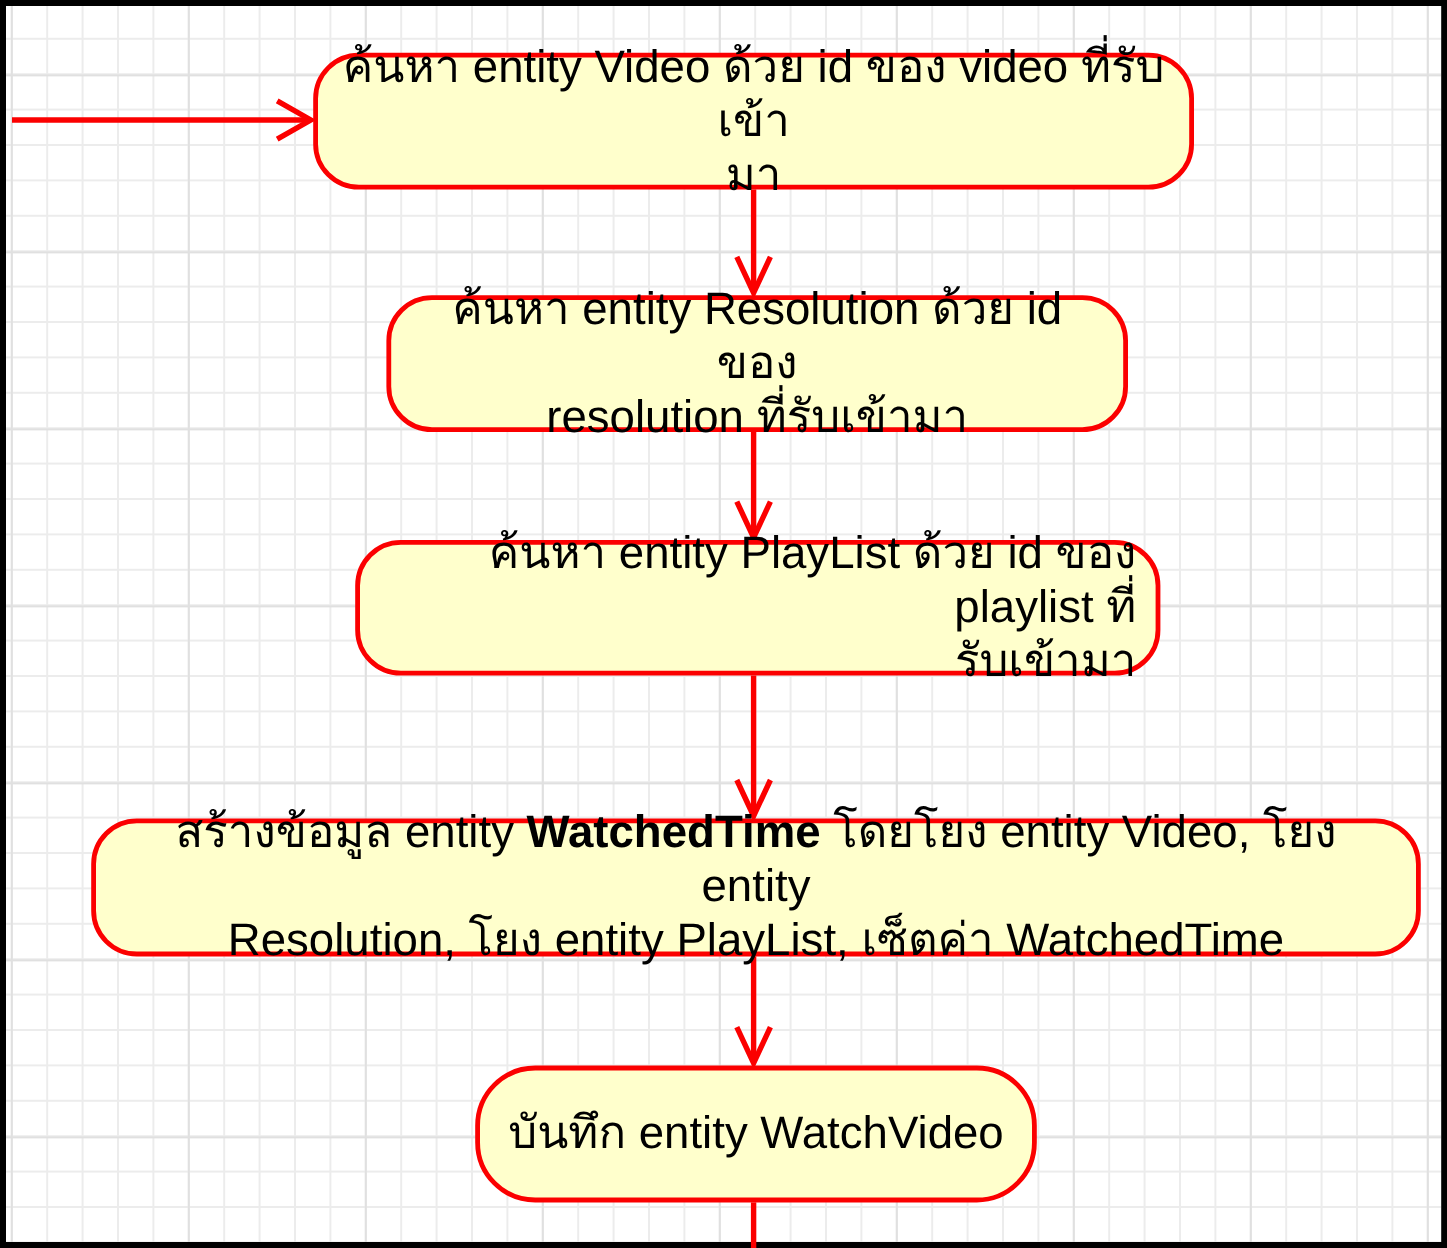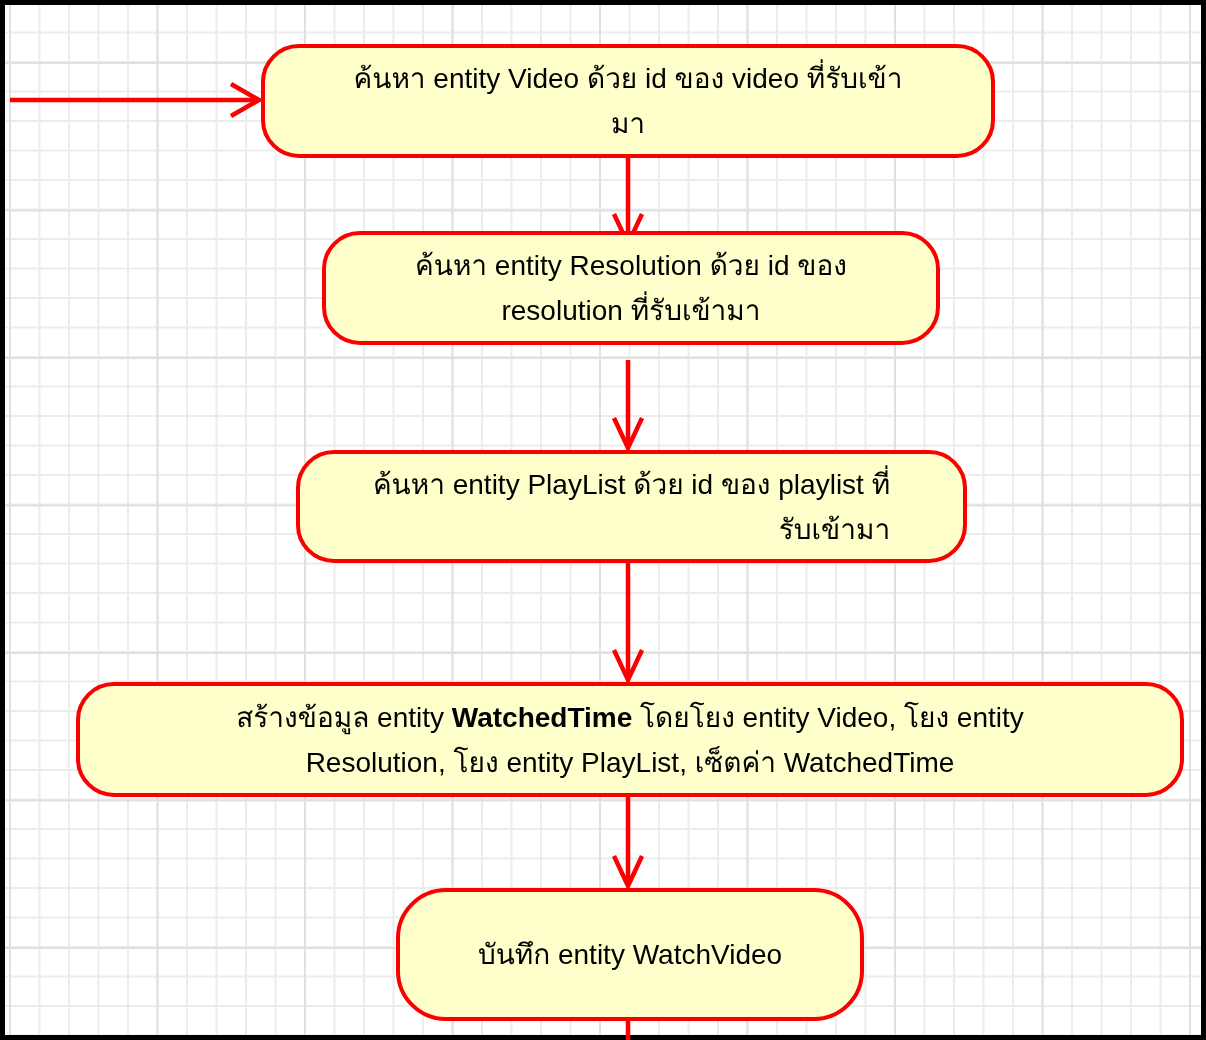--- a/index.html
+++ b/index.html
@@ -26,29 +26,29 @@
   }
   svg.connectors{position:absolute;left:0;top:0;width:1206px;height:1040px;}
   .edge{stroke:var(--connector);stroke-width:4.5;fill:none;stroke-linejoin:miter;stroke-linecap:butt;}
   .node{
     position:absolute;box-sizing:border-box;
     background:var(--node-fill);
     border:4px solid var(--node-border);
     border-radius:38px;
     display:flex;align-items:center;justify-content:center;
     text-align:center;color:var(--text);
-    font-size:28px;line-height:45px;
+    font-size:38px;line-height:45px;
     padding:2px 16px;
   }
   .node-label{white-space:pre-line;}
   .n1{left:256px;top:39px;width:734px;height:114px;}
-  .n2{left:317px;top:226px;width:618px;height:114px;align-items:center;}
+  .n2{left:317px;top:241px;width:618px;height:114px;align-items:center;}
   .n3{left:291px;top:445px;width:671px;height:113px;text-align:right;}
   .n4{left:71px;top:677px;width:1108px;height:115px;}
-  .n5{left:391px;top:883px;width:468px;height:133px;border-radius:50px;}
+  .n5{left:391px;top:883px;width:468px;height:114px;border-radius:50px;}
   b{font-weight:bold;}
 </style>
 </head>
 <body>
 
 <div class="canvas">
 
   <svg class="connectors" viewBox="0 0 1206 1040">
     <g>
       <path class="edge" d="M 5 95 L 250 95"></path>

